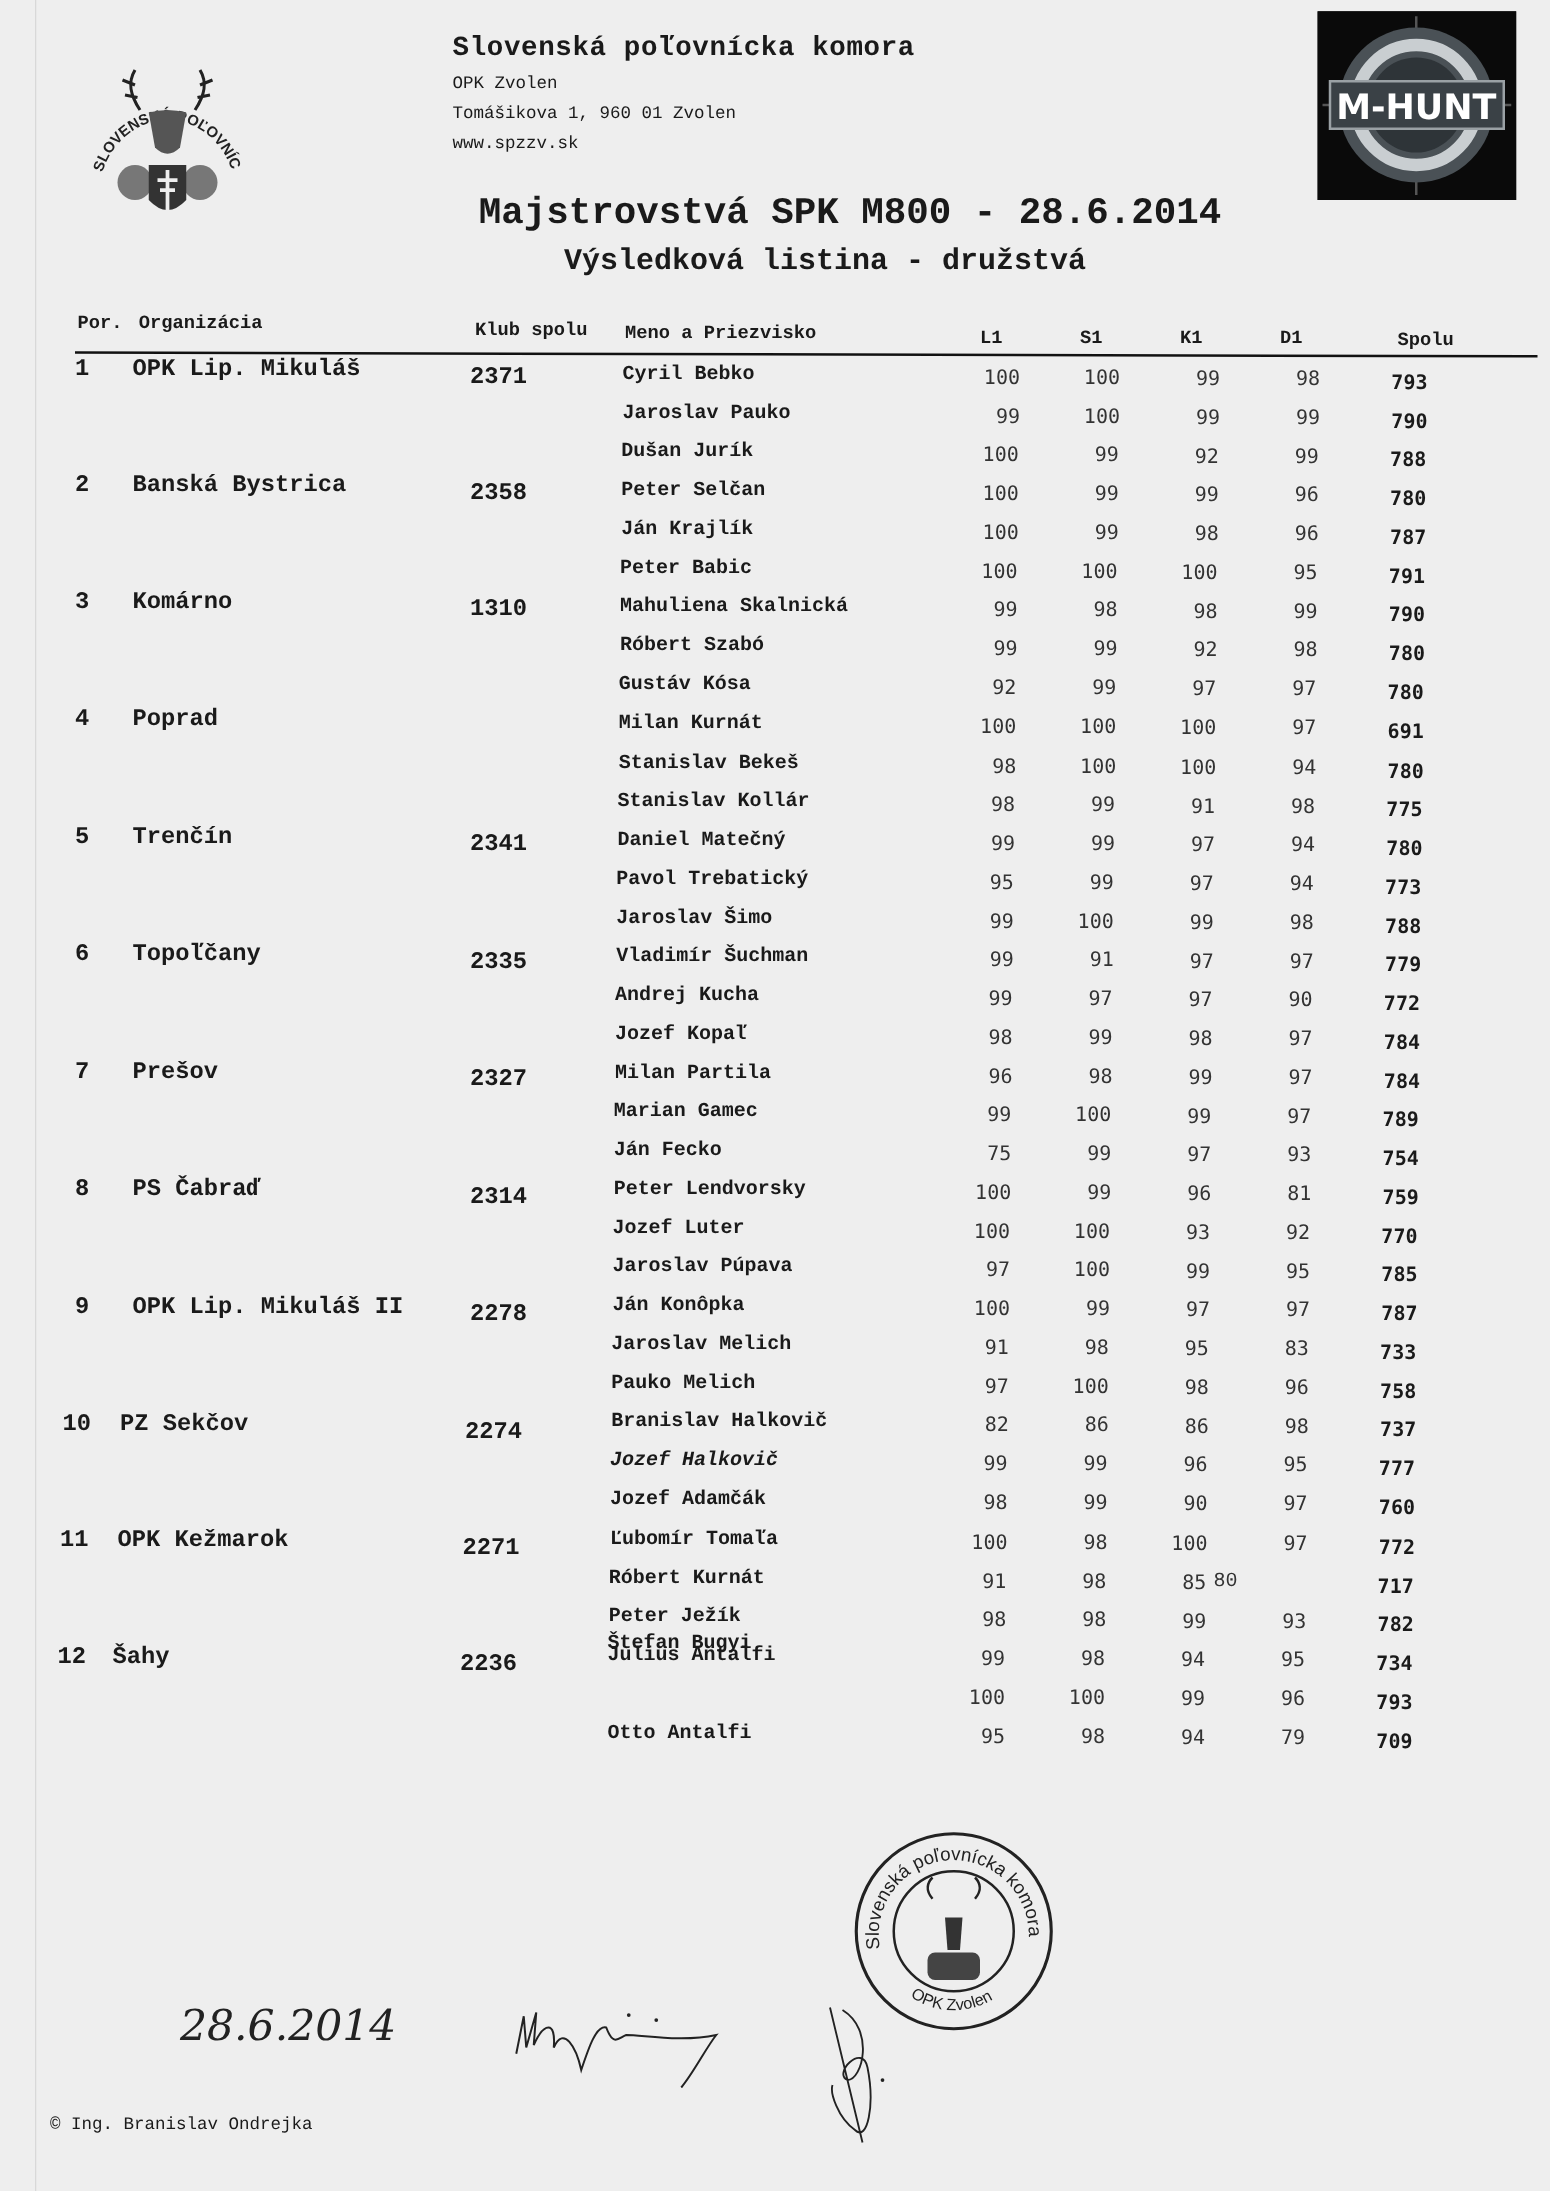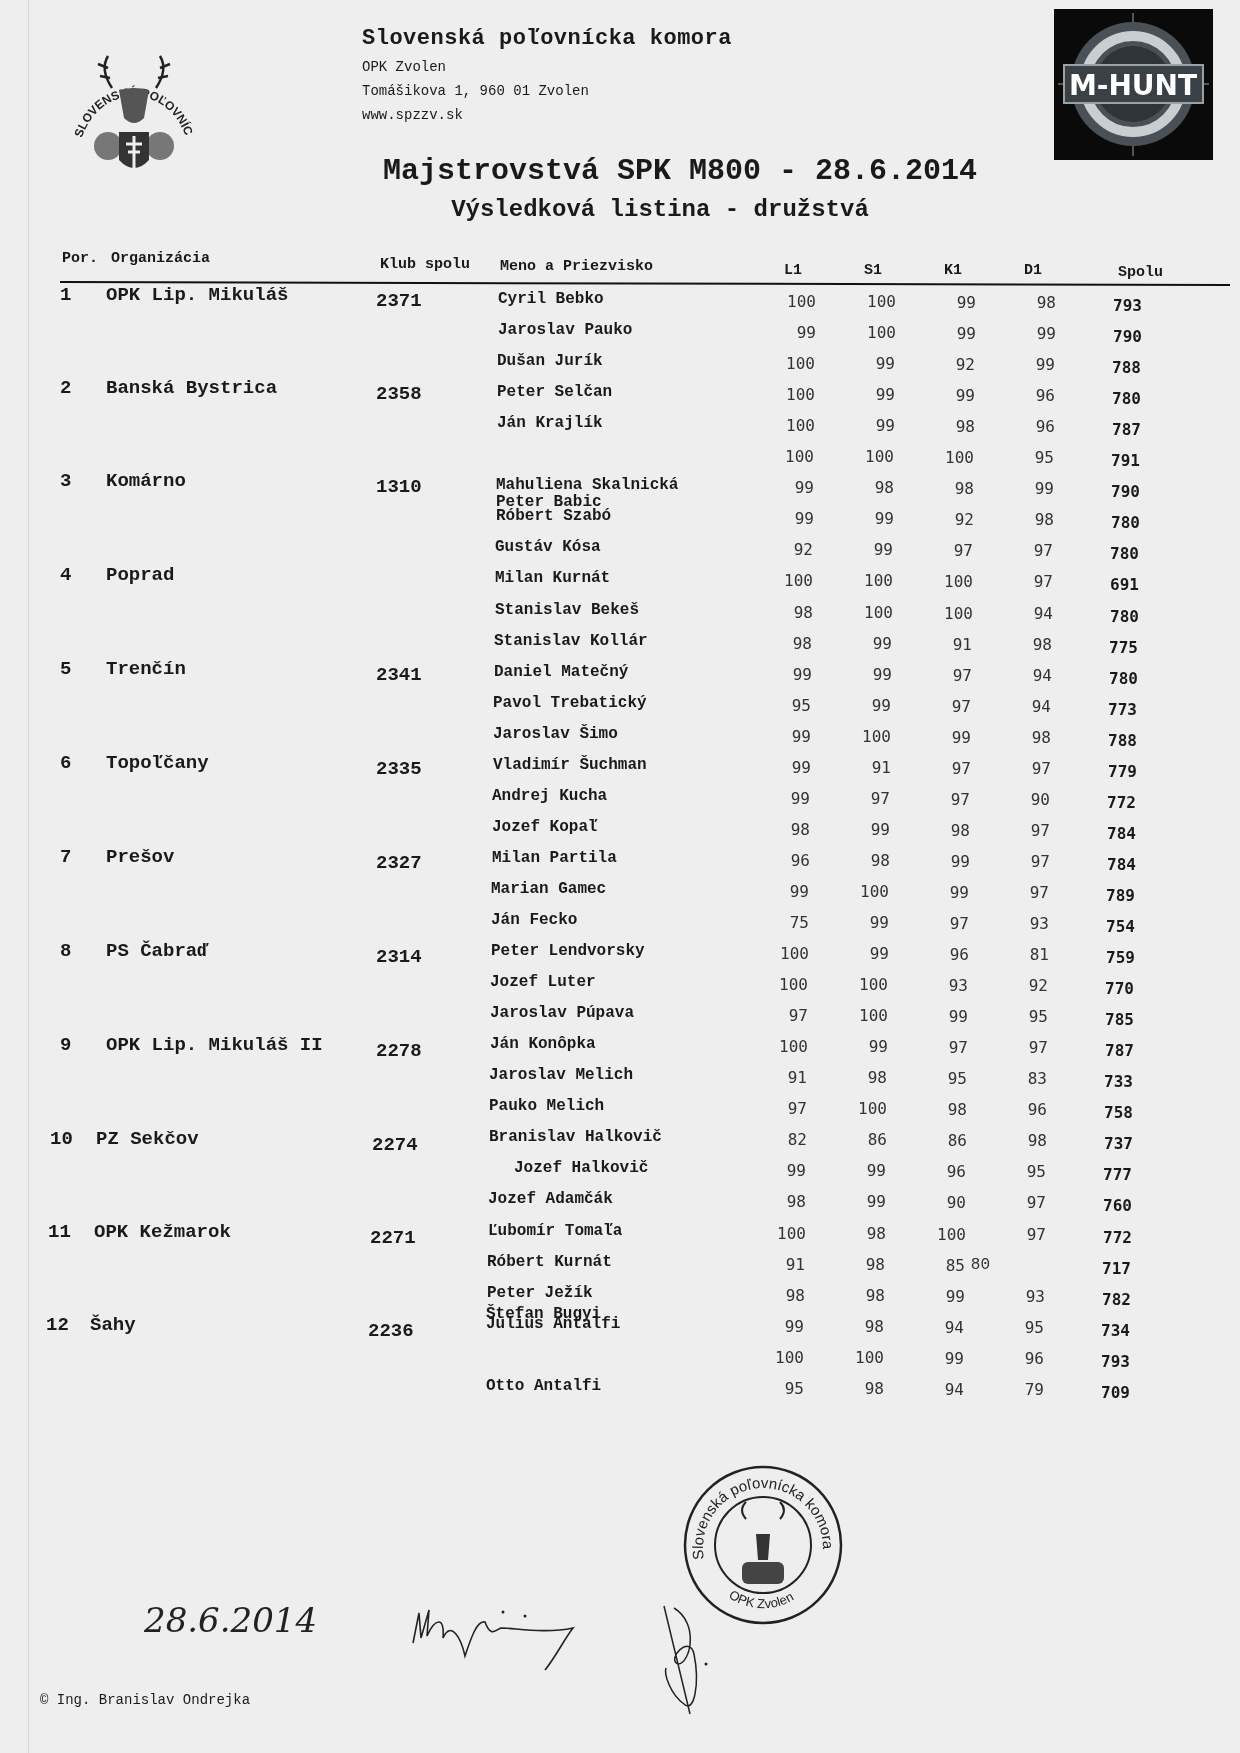--- a/index.html
+++ b/index.html
@@ -188,21 +188,21 @@
     </div>
     <div>
       <span class="name" style="left: 497px; top: 414.2px;">Ján Krajlík</span>
       <span class="num" style="left: 765px; top: 416.2px;">100</span>
       <span class="num" style="left: 845px; top: 416.2px;">99</span>
       <span class="num" style="left: 925px; top: 417.2px;">98</span>
       <span class="num" style="left: 1005px; top: 417.2px;">96</span>
       <span class="tot" style="left: 1091px; top: 420.2px;">787</span>
     </div>
     <div>
-      <span class="name" style="left: 496px; top: 445.25px; margin-top: 48px;">Peter Babic</span>
+      <span class="name" style="left: 496px; top: 445.25px;">Peter Babic</span>
       <span class="num" style="left: 764px; top: 447.25px;">100</span>
       <span class="num" style="left: 844px; top: 447.25px;">100</span>
       <span class="num" style="left: 924px; top: 448.25px;">100</span>
       <span class="num" style="left: 1004px; top: 448.25px;">95</span>
       <span class="tot" style="left: 1090px; top: 451.25px;">791</span>
     </div>
     <div>
       <span class="name" style="left: 496px; top: 476.3px;">Mahuliena Skalnická</span>
       <span class="num" style="left: 764px; top: 478.3px;">99</span>
       <span class="num" style="left: 844px; top: 478.3px;">98</span>
@@ -372,21 +372,21 @@
     </div>
     <div>
       <span class="name" style="left: 489px; top: 1128.35px;">Branislav Halkovič</span>
       <span class="num" style="left: 757px; top: 1130.35px;">82</span>
       <span class="num" style="left: 837px; top: 1130.35px;">86</span>
       <span class="num" style="left: 917px; top: 1131.35px;">86</span>
       <span class="num" style="left: 997px; top: 1131.35px;">98</span>
       <span class="tot" style="left: 1083px; top: 1134.35px;">737</span>
     </div>
     <div>
-      <span class="name" style="left: 514px; top: 1159.4px;">Jozef Halkovič</span>
+      <span class="name" style="left: 488px; top: 1159.4px; font-style: italic;">Jozef Halkovič</span>
       <span class="num" style="left: 756px; top: 1161.4px;">99</span>
       <span class="num" style="left: 836px; top: 1161.4px;">99</span>
       <span class="num" style="left: 916px; top: 1162.4px;">96</span>
       <span class="num" style="left: 996px; top: 1162.4px;">95</span>
       <span class="tot" style="left: 1082px; top: 1165.4px;">777</span>
     </div>
     <div>
       <span class="name" style="left: 488px; top: 1190.45px;">Jozef Adamčák</span>
       <span class="num" style="left: 756px; top: 1192.45px;">98</span>
       <span class="num" style="left: 836px; top: 1192.45px;">99</span>

